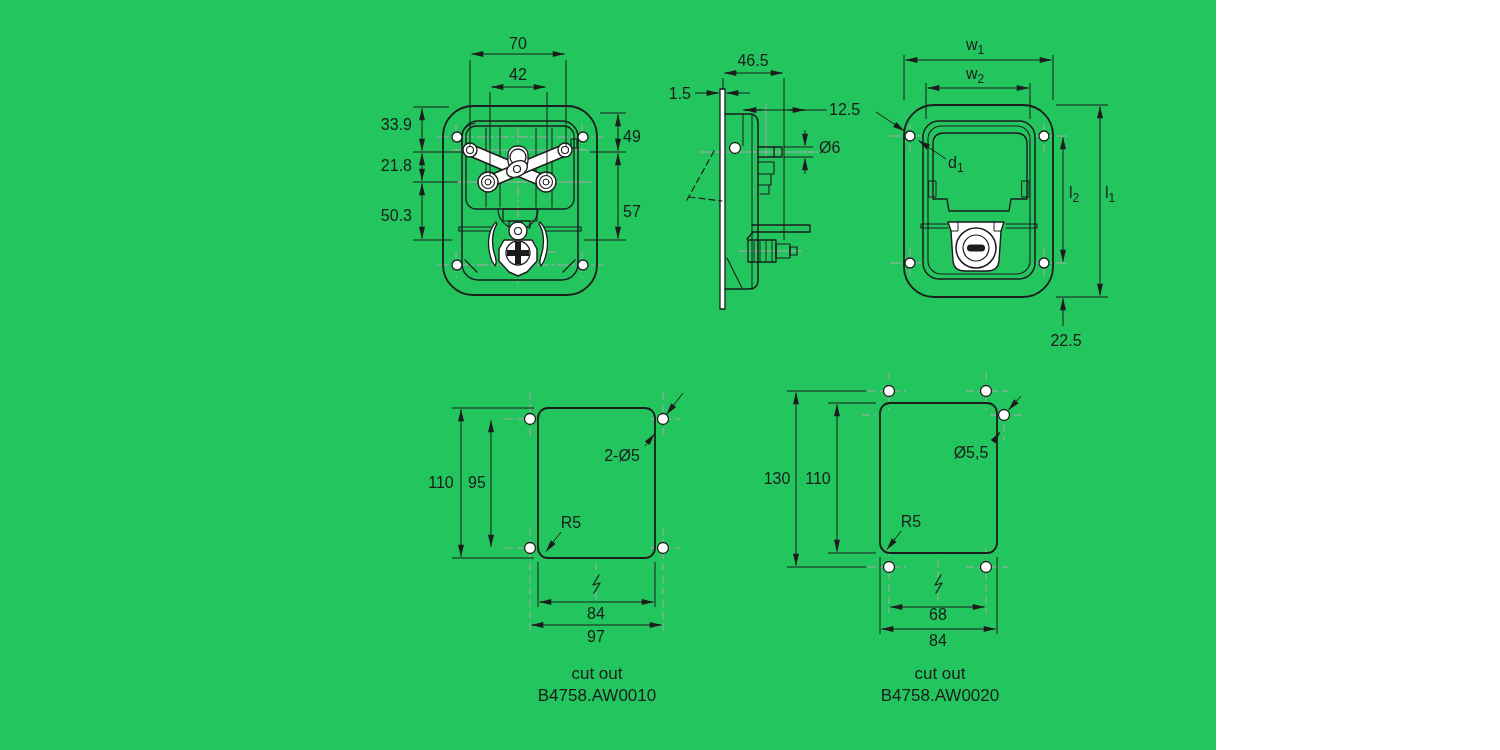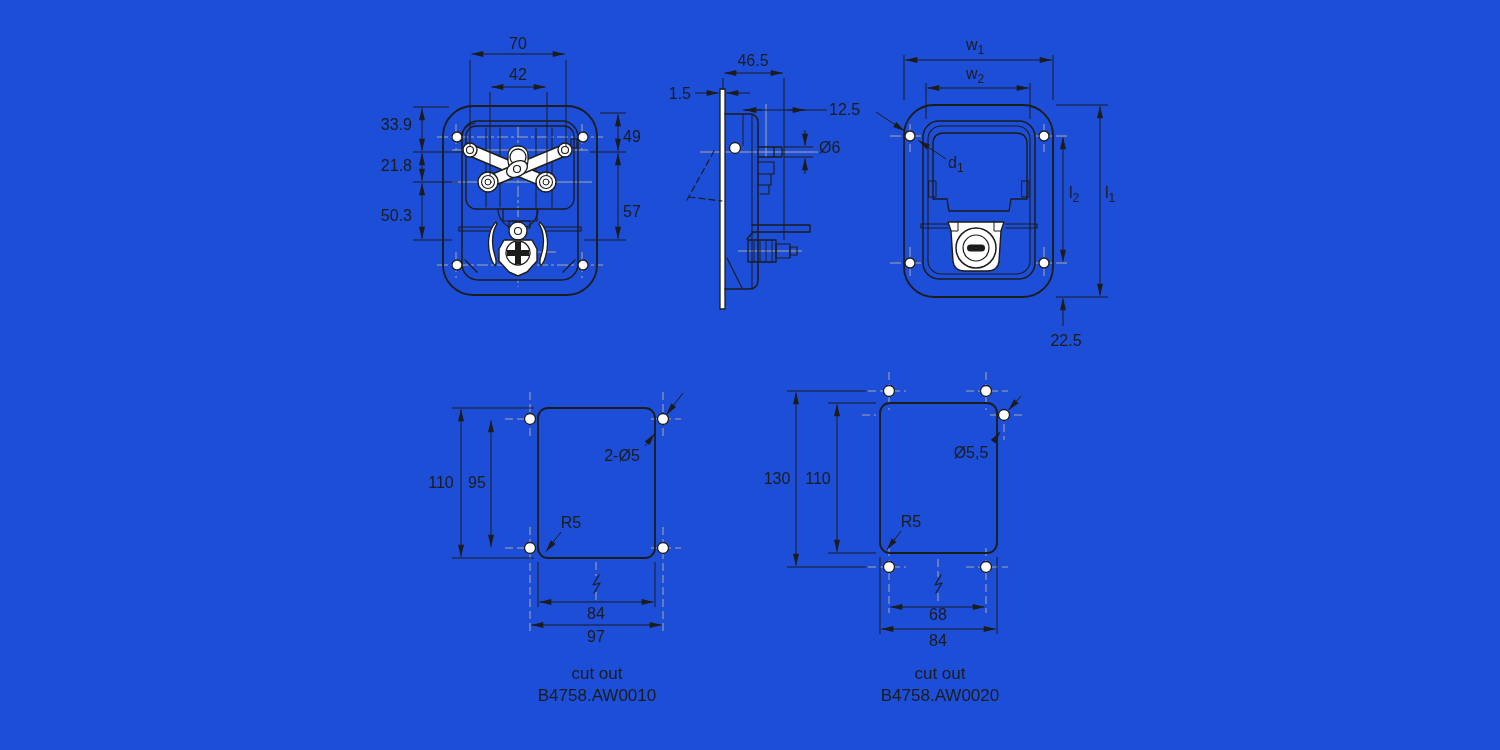--- a/index.html
+++ b/index.html
@@ -1,16 +1,16 @@
 <!DOCTYPE html>
 <html><head>
 <meta charset="utf-8">
 <style>
   html,body{margin:0;padding:0;background:#ffffff;}
-  .canvas{position:relative;width:1500px;height:750px;background:#1d4ed8;overflow:hidden;
+  .canvas{position:relative;width:1216px;height:750px;background:#22c55e;overflow:hidden;
           font-family:"Liberation Sans",sans-serif;}
   svg{display:block}
   .k  {fill:none;stroke:#1c1c1c;stroke-linecap:round;stroke-linejoin:round;}
   .kw {fill:#ffffff;stroke:#1c1c1c;stroke-linecap:round;stroke-linejoin:round;}
   .g  {fill:none;stroke:#a9a9a9;stroke-width:1;}
   .dim{fill:none;stroke:#1c1c1c;stroke-width:1;}
   .dt {font-family:"Liberation Sans",sans-serif;font-size:16px;fill:#1c1c1c;}
   .sub{font-size:12px;}
   .cap{font-family:"Liberation Sans",sans-serif;font-size:17px;fill:#1c1c1c;}
 </style>

